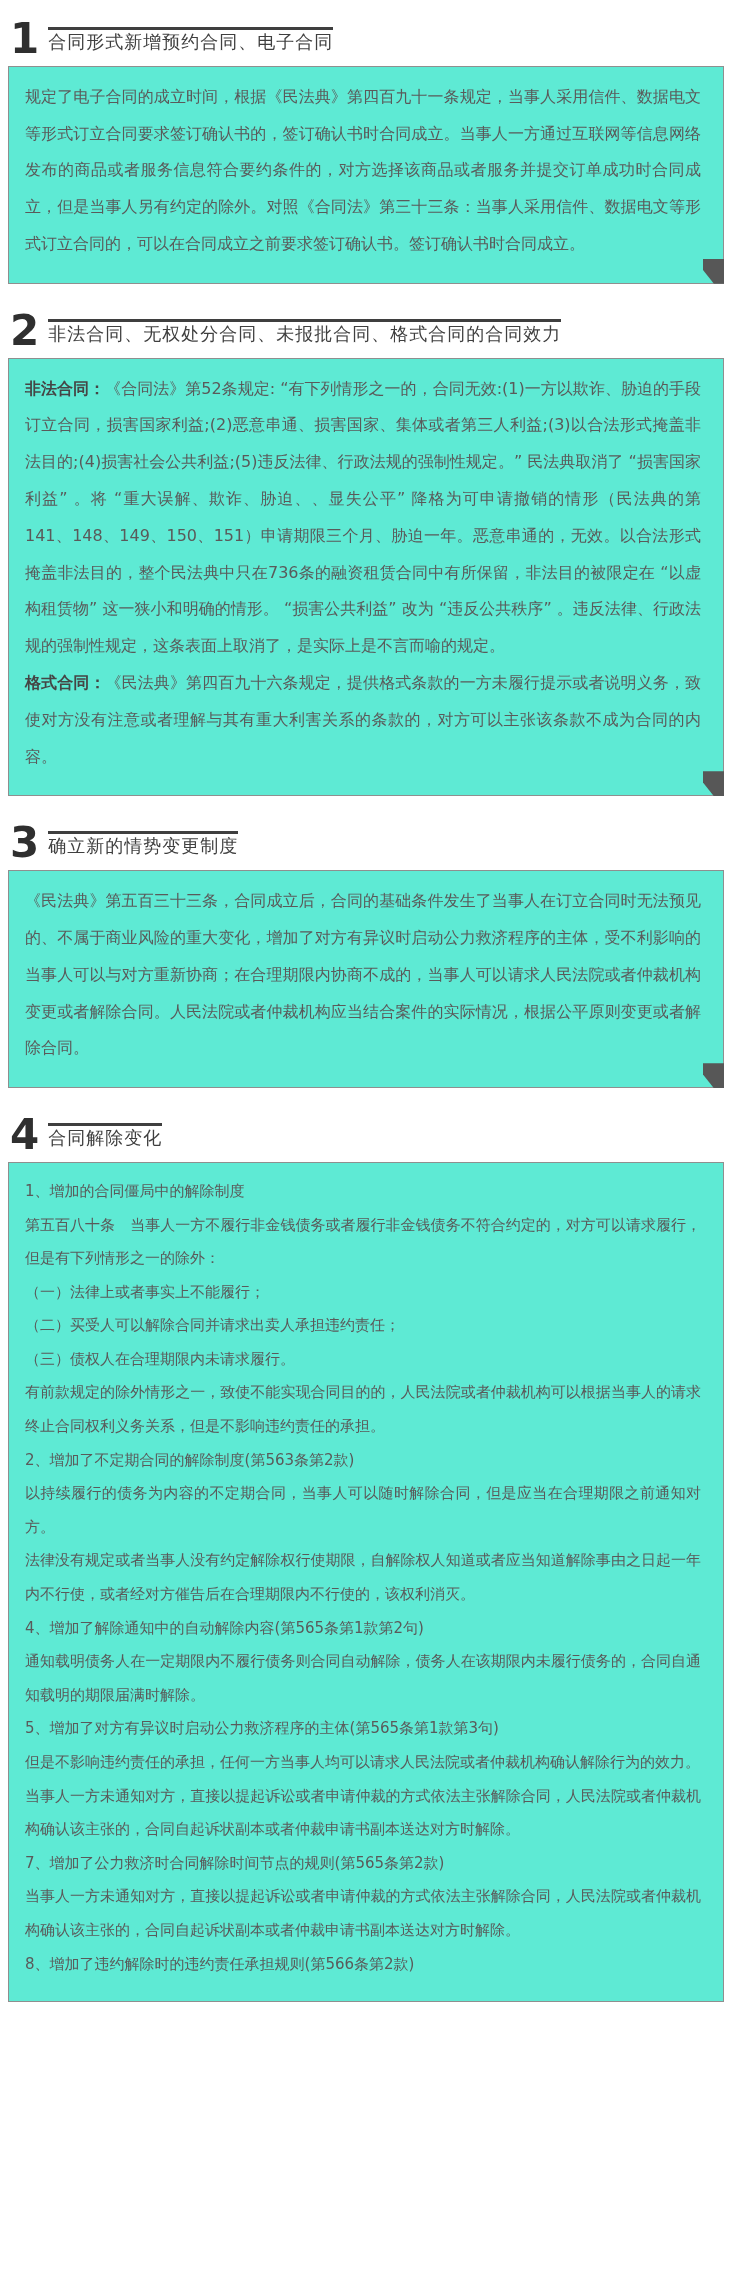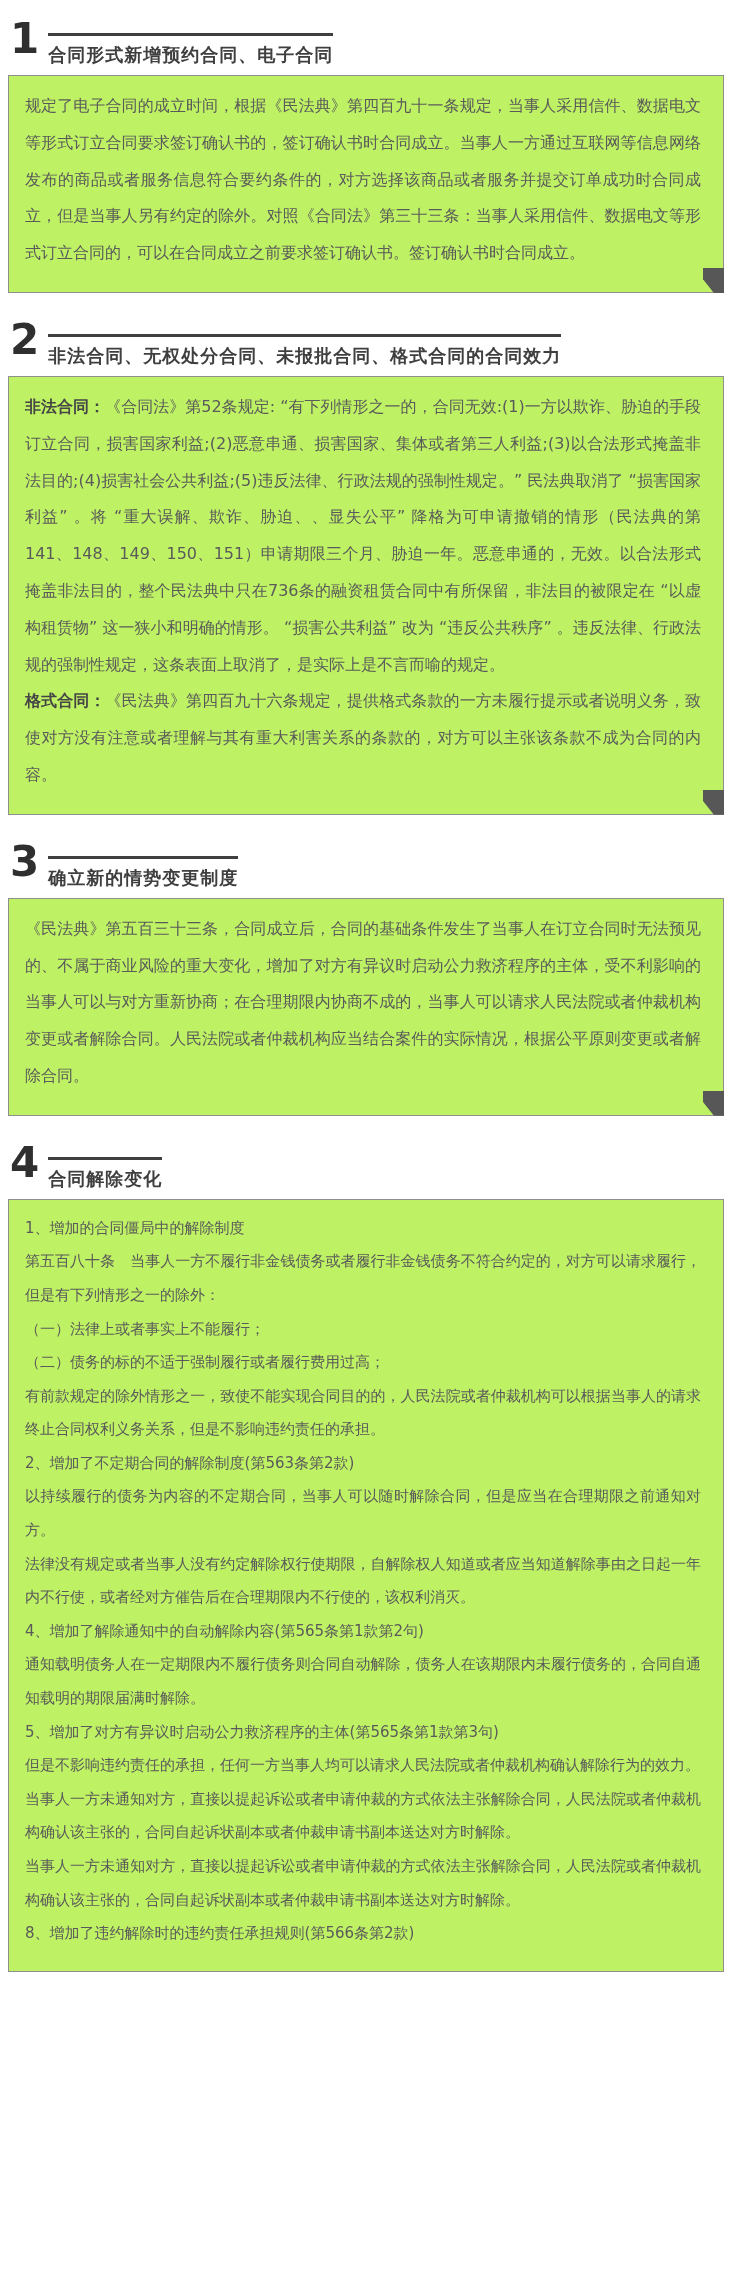--- a/index.html
+++ b/index.html
@@ -18,33 +18,32 @@
   }
   .num {
     font-size: 42px;
     font-weight: 700;
     line-height: 0.9;
     color: #2f2f2f;
     letter-spacing: -1px;
   }
   .title {
     margin-left: 10px;
-    margin-top: 13px;
-    padding-top: 7px;
+    margin-top: 7px;
     border-top: 3px solid #3f3f3f;
     font-size: 18px;
-    font-weight: 700;
+    font-weight: 400;
     color: #3f3f3f;
     letter-spacing: 1px;
   }
   .box {
     position: relative;
     margin: 0 6px 28px 8px;
     border: 1px solid #8f8f8f;
-    background: #bef264;
+    background: #5eead4;
     padding: 12px 22px 20px 16px;
     color: #5a5a5a;
     font-size: 16px;
     line-height: 2.3;
     text-align: justify;
   }
   .box p { margin: 0; }
   .box .lead { font-weight: 700; color: #454545; }
   .section.s4 .box { font-size: 15px; line-height: 2.24; }
   .fold {
@@ -94,27 +93,29 @@
     </div>
     <div class="section s4">
       <div class="section-header">
         <span class="num">4</span>
         <span class="title">合同解除变化</span>
       </div>
       <div class="box">
         <p><span>1、增加的合同僵局中的解除制度</span></p>
         <p><span>第五百八十条　当事人一方不履行非金钱债务或者履行非金钱债务不符合约定的，对方可以请求履行，但是有下列情形之一的除外：</span></p>
         <p><span>（一）法律上或者事实上不能履行；</span></p>
-        <p><span>（二）债务的标的不适于强制履行或者履行费用过高；</span></p>
+        <p><span>（二）买受人可以解除合同并请求出卖人承担违约责任；</span></p>
+        <p><span>（三）债权人在合理期限内未请求履行。</span></p>
         <p><span>有前款规定的除外情形之一，致使不能实现合同目的的，人民法院或者仲裁机构可以根据当事人的请求终止合同权利义务关系，但是不影响违约责任的承担。</span></p>
         <p><span>2、增加了不定期合同的解除制度(第563条第2款)</span></p>
         <p><span>以持续履行的债务为内容的不定期合同，当事人可以随时解除合同，但是应当在合理期限之前通知对方。</span></p>
         <p><span>法律没有规定或者当事人没有约定解除权行使期限，自解除权人知道或者应当知道解除事由之日起一年内不行使，或者经对方催告后在合理期限内不行使的，该权利消灭。</span></p>
         <p><span>4、增加了解除通知中的自动解除内容(第565条第1款第2句)</span></p>
         <p><span>通知载明债务人在一定期限内不履行债务则合同自动解除，债务人在该期限内未履行债务的，合同自通知载明的期限届满时解除。</span></p>
         <p><span>5、增加了对方有异议时启动公力救济程序的主体(第565条第1款第3句)</span></p>
         <p><span>但是不影响违约责任的承担，任何一方当事人均可以请求人民法院或者仲裁机构确认解除行为的效力。</span></p>
         <p><span>当事人一方未通知对方，直接以提起诉讼或者申请仲裁的方式依法主张解除合同，人民法院或者仲裁机构确认该主张的，合同自起诉状副本或者仲裁申请书副本送达对方时解除。</span></p>
+        <p><span>7、增加了公力救济时合同解除时间节点的规则(第565条第2款)</span></p>
         <p><span>当事人一方未通知对方，直接以提起诉讼或者申请仲裁的方式依法主张解除合同，人民法院或者仲裁机构确认该主张的，合同自起诉状副本或者仲裁申请书副本送达对方时解除。</span></p>
         <p><span>8、增加了违约解除时的违约责任承担规则(第566条第2款)</span></p>
       </div>
     </div>
   </div>
 
 </body></html>

